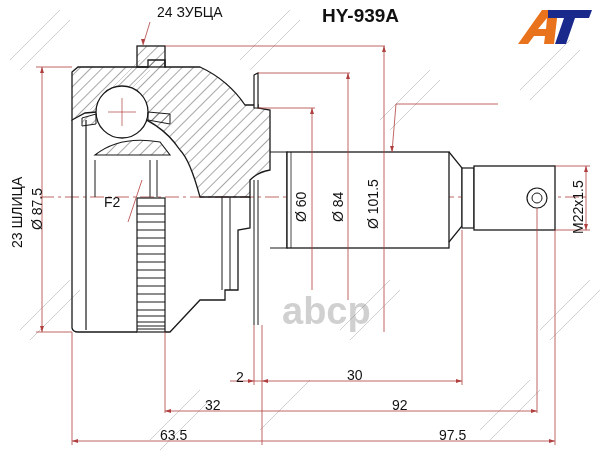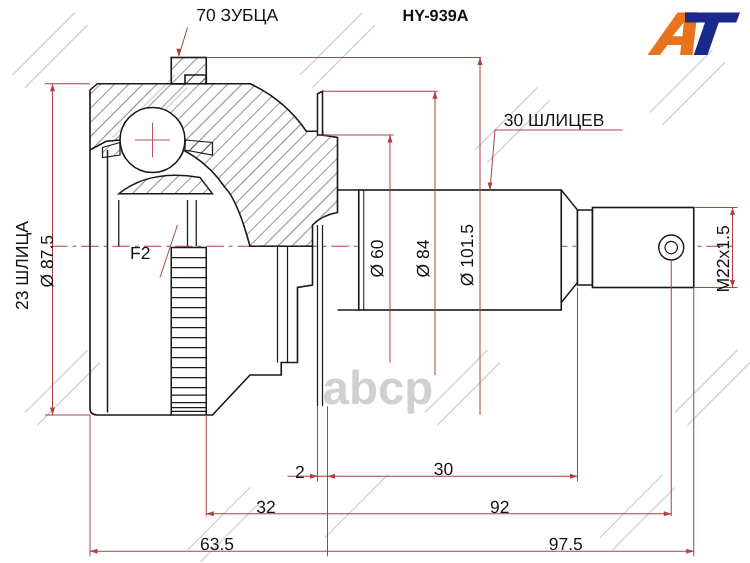--- a/index.html
+++ b/index.html
@@ -1,19 +1,19 @@
 <!DOCTYPE html>
 <html><head>
 <meta charset="utf-8">
 <style>
   html, body { margin: 0; padding: 0; background: #ffffff; }
   #stage { position: relative; width: 600px; height: 450px; overflow: hidden; background: #fff; font-family: "Liberation Sans", sans-serif; }
   svg { position: absolute; left: 0; top: 0; }
   .lbl { position: absolute; color: #111; font-size: 14px; white-space: nowrap; line-height: 1; }
-  .title { font-weight: bold; font-size: 13px; }
+  .title { font-weight: bold; font-size: 19px; }
   .vert { transform-origin: left top; transform: rotate(-90deg); }
   .logo { position: absolute; left: 512px; top: 6px; width: 82px; height: 40px; }
   .wm { position: absolute; color: rgba(120,120,120,0.35); font-size: 36px; font-weight: bold; white-space: nowrap; }
 </style>
 </head>
 <body>
 
 <div id="stage">
 
   <svg width="600" height="450" viewBox="0 0 600 450">
@@ -149,30 +149,29 @@
         <path d="M555 441 l-6 -2 l0 4 Z"></path>
       <path d="M72 441 l6 -2 l0 4 Z"></path>
         <path d="M165 411 l6 -2 l0 4 Z"></path>
       <path d="M254 381 l-6 -2 l0 4 Z"></path>
         <path d="M262 381 l6 -2 l0 4 Z"></path>
       <path d="M143 45 l-2 -6 l4 0 Z"></path>
         <path d="M392 152 l-2 -6 l4 0 Z"></path>
     </g>
   </svg>
 
-  <div class="wm" style="left:258px; top:290px; font-size:38px;">аbcp</div>
+  <div class="wm" style="left:258px; top:290px; font-size:38px;padding-left:24px;">аbcp</div>
 
   <svg class="logo" viewBox="0 0 82 40">
     <path d="M6 38 L30 4 L46 4 L42 38 L32 38 L33 30 L22 30 L16 38 Z M26 23 L34 23 L35 12 Z" fill="#e8731c"></path>
     <path d="M36 4 L80 4 L77 12 L63 12 L54 38 L43 38 L52 12 L36 12 Z" fill="#1a2a8c"></path>
   </svg>
 
   <div class="lbl title" style="left:322px; top:6px;">HY-939A</div>
-  <div class="lbl" style="left:157px; top:5px;">70 ЗУБЦА</div>
-  <div class="lbl" style="left:403px; top:89px;">30 ШЛИЦЕВ</div>
+  <div class="lbl" style="left:157px; top:5px;">24 ЗУБЦА</div>
   <div class="lbl" style="left:104px; top:195px;">F2</div>
 
   <div class="lbl vert" style="left:10px; top:248px;">23 ШЛИЦА</div>
   <div class="lbl vert" style="left:30px; top:230px;">Ø 87.5</div>
   <div class="lbl vert" style="left:294px; top:222px;">Ø 60</div>
   <div class="lbl vert" style="left:331px; top:222px;">Ø 84</div>
   <div class="lbl vert" style="left:366px; top:229px;">Ø 101.5</div>
   <div class="lbl vert" style="left:571px; top:234px;">M22x1.5</div>
 
   <div class="lbl" style="left:236px; top:370px;">2</div>

